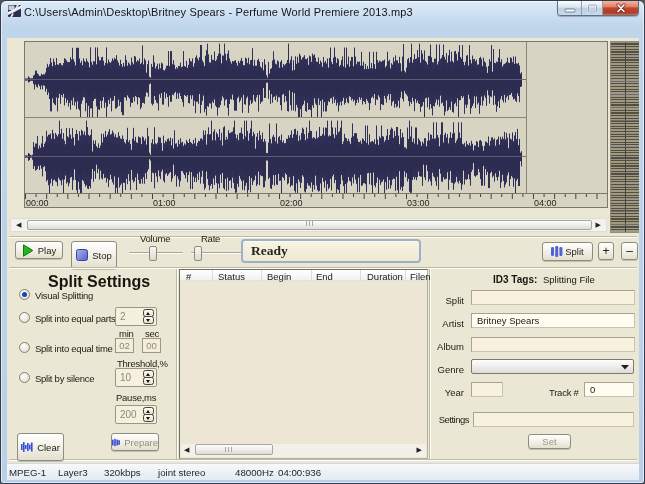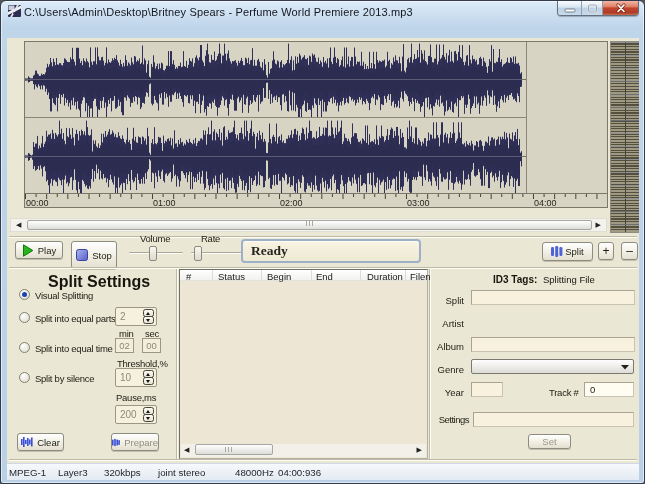--- a/index.html
+++ b/index.html
@@ -181,21 +181,21 @@
         <span class="val">10</span>
         <span class="sb up"></span>
         <span class="sb dn"></span>
       </div>
     <div class="slbl" style="left:109px;top:354px">Pause,ms</div>
     <div class="spin" style="left:108px;top:367px">
         <span class="val">200</span>
         <span class="sb up"></span>
         <span class="sb dn"></span>
       </div>
-    <div class="btn" style="left:10px;top:395px;width:47px;height:18px">
+    <div class="btn" style="left:10px;top:395px;width:47px;height:28px">
         <svg width="12" height="10" viewBox="0 0 12 10">
           <g fill="#3a50d8">
             <rect x="0" y="2" width="1.6" height="6"></rect>
             <rect x="2" y="0" width="1.6" height="10"></rect>
             <rect x="4" y="3" width="1.6" height="4"></rect>
             <rect x="6" y="1" width="1.6" height="8"></rect>
             <rect x="8" y="2.5" width="1.6" height="5"></rect>
             <rect x="10" y="0.5" width="1.6" height="9"></rect>
           </g>
         </svg>
@@ -231,20 +231,21 @@
         <div class="sthumb" style="left:14px;width:78px;top:0px;height:11px"></div>
         <div class="grip" style="left:44px;top:3px"></div>
         <span class="sarrow" style="right:4px;top:2px">▶</span>
       </div>
     </div>
     <div style="position:absolute;left:486px;top:236px;font-size:10px;font-weight:bold;color:#16160e">ID3 Tags:</div>
     <div style="position:absolute;left:536px;top:236px;font-size:9.5px;color:#16160e">Splitting File</div>
     <div class="flbl" style="left:419px;top:257px;width:38px">Split</div>
     <div class="field" style="left:464px;top:252px;width:164px"></div>
     <div class="flbl" style="left:419px;top:280px;width:38px">Artist</div>
+    <div class="field white" style="left:464px;top:275px;width:164px">Britney Spears</div>
     <div class="flbl" style="left:419px;top:303px;width:38px">Album</div>
     <div class="field" style="left:464px;top:299px;width:164px"></div>
     <div class="flbl" style="left:419px;top:326px;width:38px">Genre</div>
     <div class="field" style="left:464px;top:321px;width:163px;border-color:#7a7a72;border-radius:2px;background:linear-gradient(#fefefe,#dedcd6)">
         <svg style="position:absolute;right:4px;top:5px" width="8" height="4.5" viewBox="0 0 8 4.5">
           <path d="M0 0 H8 L4 4.5 Z" fill="#22221a"></path>
         </svg>
       </div>
     <div class="flbl" style="left:419px;top:349px;width:38px">Year</div>
     <div class="field" style="left:464px;top:344px;width:32px"></div>

